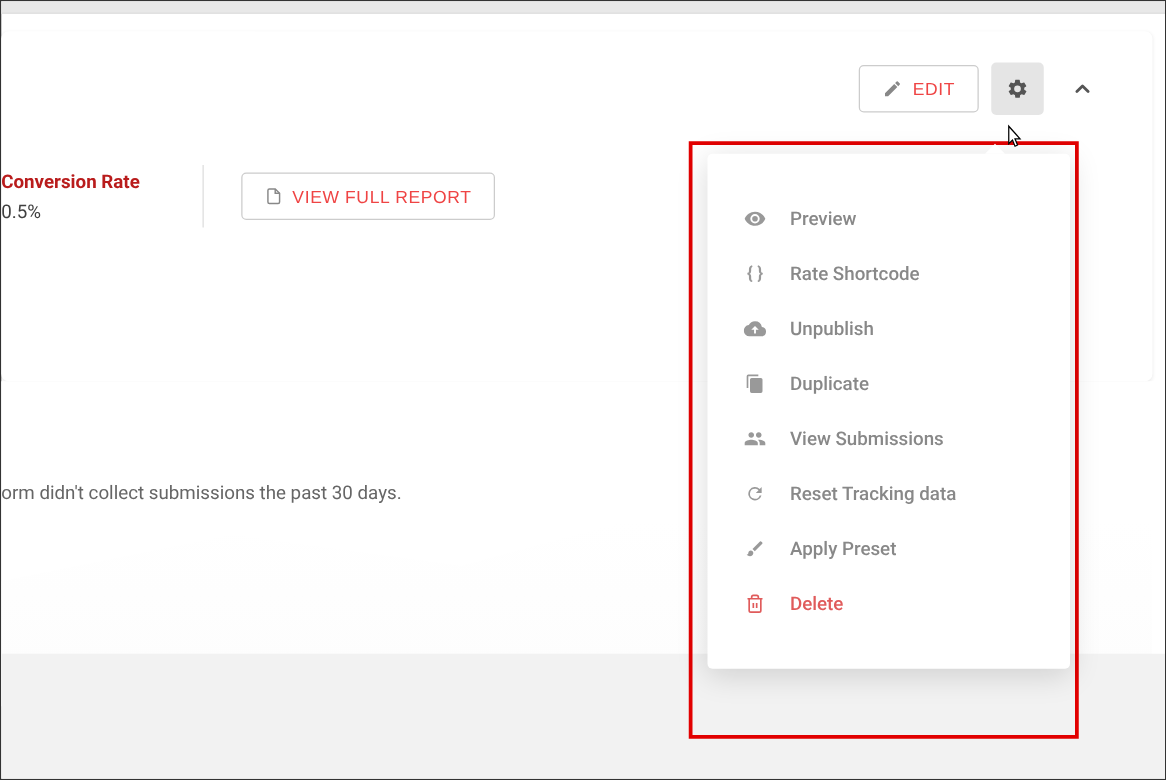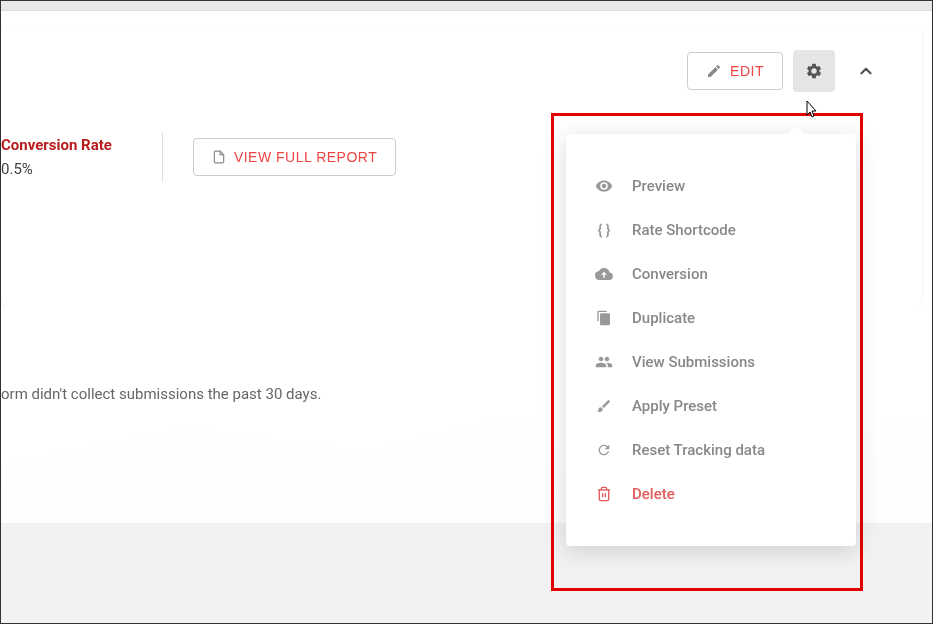--- a/index.html
+++ b/index.html
@@ -119,21 +119,21 @@
     .footer-strip {
       position: absolute;
       bottom: 0;
       left: 0;
       right: 0;
       height: 100px;
       background: #f2f2f2;
     }
     .dropdown {
       position: absolute;
-      top: 133px;
+      top: 122px;
       left: 565px;
       width: 290px;
       background: #fff;
       border-radius: 4px;
       box-shadow: 0 5px 25px rgba(0,0,0,0.15);
       padding: 30px 0;
       z-index: 10;
     }
     .dropdown::before {
       content: "";
@@ -259,53 +259,53 @@
     <div class="dropdown-item">
       <span class="item-icon" style="font-weight:bold;font-size:14px;color:#999;">{ }</span>
       <span>Rate Shortcode</span>
     </div>
     <div class="dropdown-item">
       <span class="item-icon">
         <svg width="18" height="18" viewBox="0 0 24 24" fill="#999">
             <path d="M19.35 10.04A7.49 7.49 0 0 0 12 4a7.5 7.5 0 0 0-6.65 4.04A6 6 0 0 0 6 20h13a5 5 0 0 0 .35-9.96zM13 13v4h-2v-4H8l4-4 4 4h-3z"></path>
           </svg>
       </span>
-      <span>Conversion</span>
+      <span>Unpublish</span>
     </div>
     <div class="dropdown-item">
       <span class="item-icon">
         <svg width="16" height="16" viewBox="0 0 24 24" fill="#999">
             <path d="M16 1H4a2 2 0 0 0-2 2v14h2V3h12V1zm3 4H8a2 2 0 0 0-2 2v14a2 2 0 0 0 2 2h11a2 2 0 0 0 2-2V7a2 2 0 0 0-2-2z"></path>
           </svg>
       </span>
       <span>Duplicate</span>
     </div>
     <div class="dropdown-item">
       <span class="item-icon">
         <svg width="18" height="18" viewBox="0 0 24 24" fill="#999">
             <path d="M16 11c1.66 0 3-1.34 3-3s-1.34-3-3-3-3 1.34-3 3 1.34 3 3 3zm-8 0c1.66 0 3-1.34 3-3S9.66 5 8 5 5 6.34 5 8s1.34 3 3 3zm0 2c-2.33 0-7 1.17-7 3.5V19h14v-2.5c0-2.33-4.67-3.5-7-3.5zm8 0c-.29 0-.62.02-.97.05 1.16.84 1.97 1.97 1.97 3.45V19h6v-2.5c0-2.33-4.67-3.5-7-3.5z"></path>
           </svg>
       </span>
       <span>View Submissions</span>
     </div>
     <div class="dropdown-item">
       <span class="item-icon">
+        <svg width="16" height="16" viewBox="0 0 24 24" fill="#999">
+            <path d="M17.65 6.35A8 8 0 1 0 19.73 14h-2.08A6 6 0 1 1 12 6c1.66 0 3.14.69 4.22 1.78L13 11h7V4l-2.35 2.35z"></path>
+          </svg>
+      </span>
+      <span>Reset Tracking data</span>
+    </div>
+    <div class="dropdown-item">
+      <span class="item-icon">
         <svg width="16" height="18" viewBox="0 0 24 24" fill="#999">
             <path d="M7 14c-1.66 0-3 1.34-3 3 0 1.31-1.16 2-2 2 .92 1.22 2.49 2 4 2 2.21 0 4-1.79 4-4 0-1.66-1.34-3-3-3zm13.71-9.37l-1.34-1.34a1 1 0 0 0-1.41 0L9 12.25 11.75 15l8.96-8.96a1 1 0 0 0 0-1.41z"></path>
           </svg>
       </span>
       <span>Apply Preset</span>
-    </div>
-    <div class="dropdown-item">
-      <span class="item-icon">
-        <svg width="16" height="16" viewBox="0 0 24 24" fill="#999">
-            <path d="M17.65 6.35A8 8 0 1 0 19.73 14h-2.08A6 6 0 1 1 12 6c1.66 0 3.14.69 4.22 1.78L13 11h7V4l-2.35 2.35z"></path>
-          </svg>
-      </span>
-      <span>Reset Tracking data</span>
     </div>
     <div class="dropdown-item danger">
       <span class="item-icon">
         <svg width="16" height="18" viewBox="0 0 24 24" fill="none" stroke="#e05b5b" stroke-width="2">
             <polyline points="3 6 5 6 21 6"></polyline>
             <path d="M19 6v14a2 2 0 0 1-2 2H7a2 2 0 0 1-2-2V6m3 0V4a2 2 0 0 1 2-2h4a2 2 0 0 1 2 2v2"></path>
             <line x1="10" y1="11" x2="10" y2="17"></line>
             <line x1="14" y1="11" x2="14" y2="17"></line>
           </svg>
       </span>

